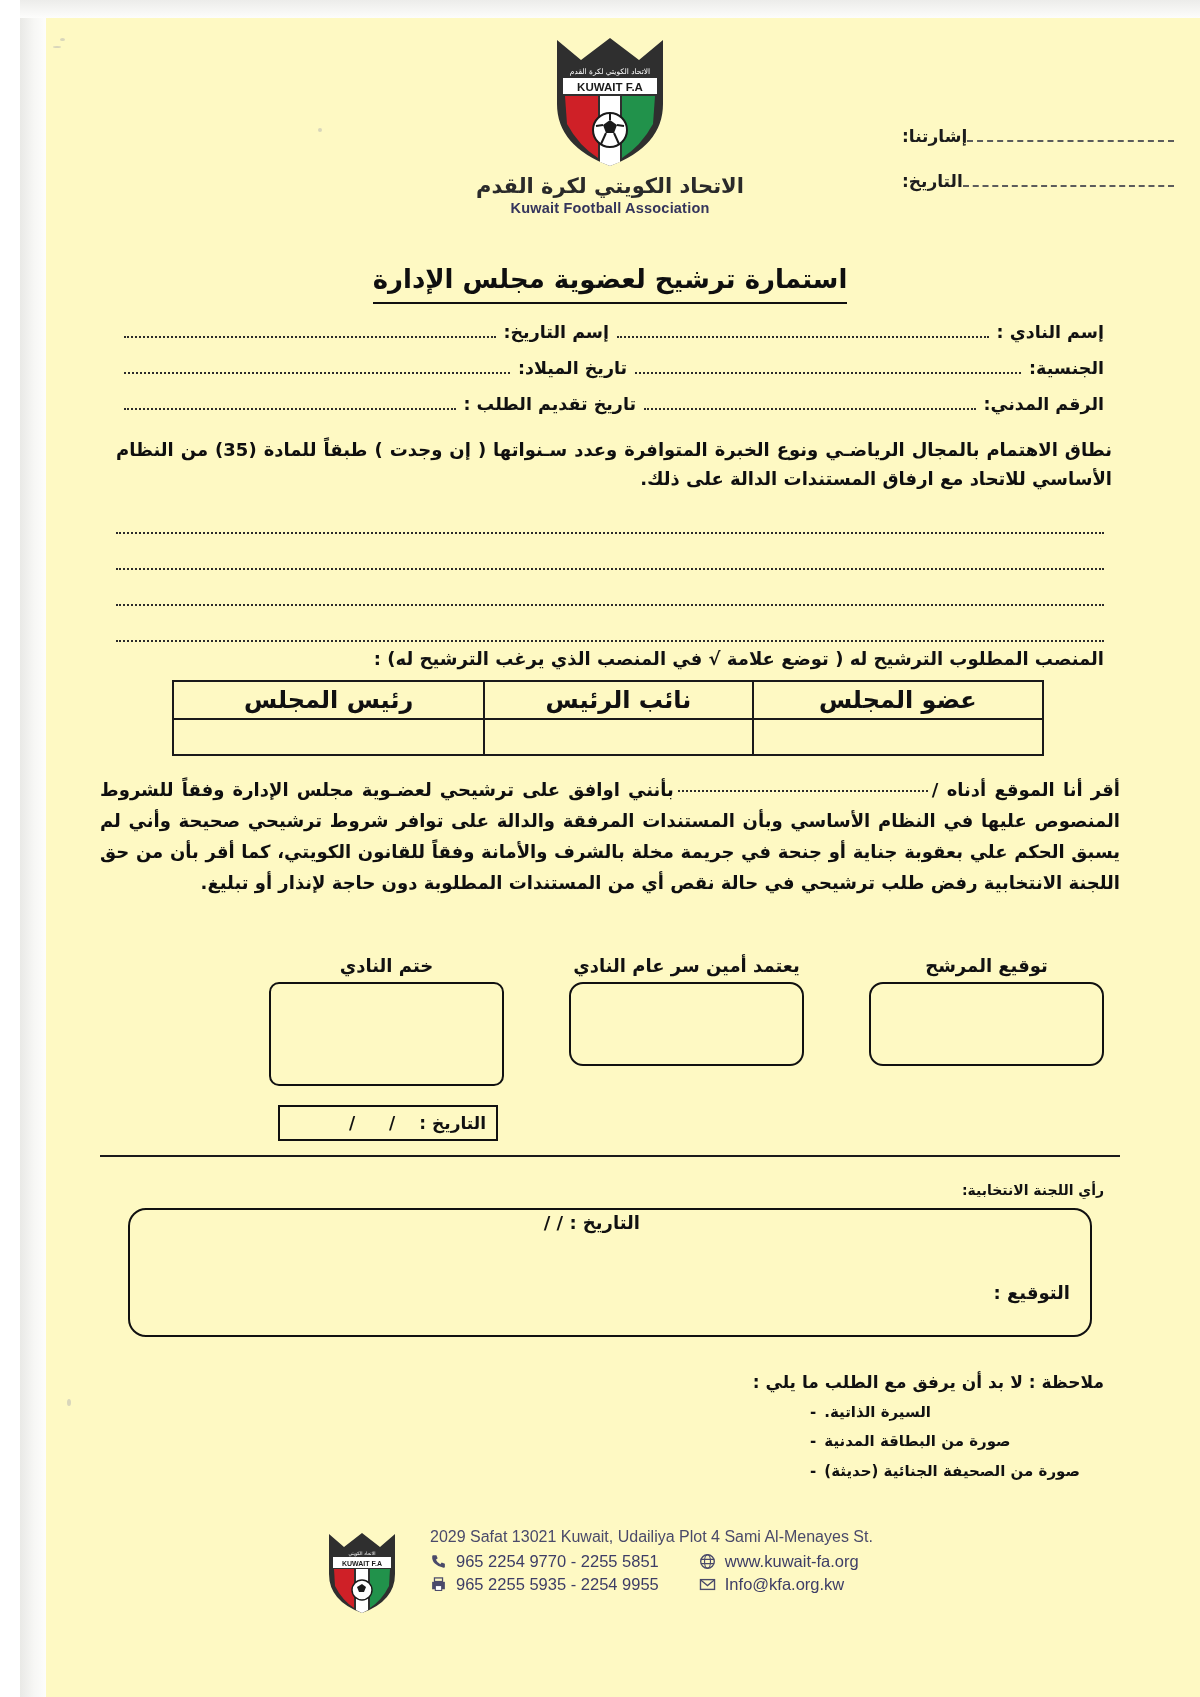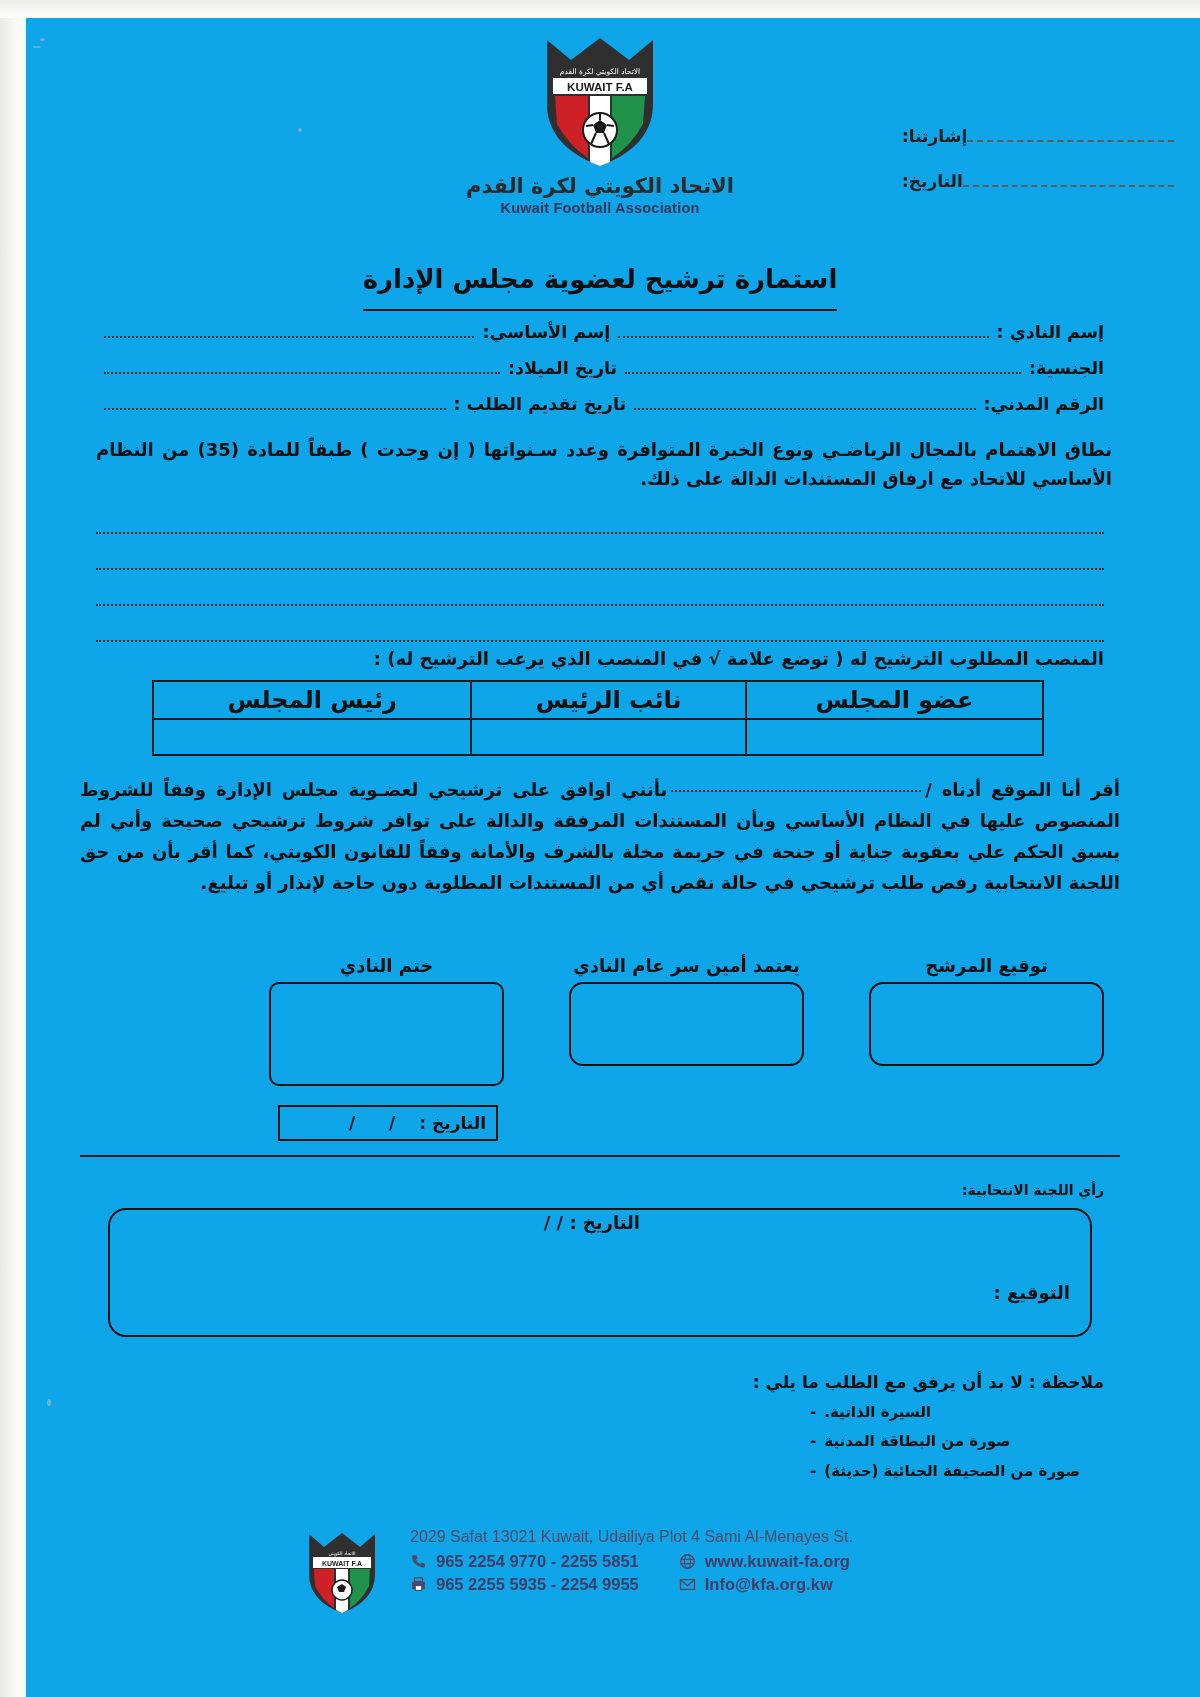--- a/index.html
+++ b/index.html
@@ -7,21 +7,22 @@
   body{
     width:1200px;height:1697px;
     background:#ffffff;
     font-family:"DejaVu Sans","Liberation Sans",sans-serif;
     color:#111;
     position:relative;
     overflow:hidden;
   }
   .page{
     position:absolute;inset:0;
-    background:#0ea5e9;
+    background:#fef9c3;
+    margin-left:20px;
   }
   
   .scan-edge-left{position:absolute;left:0;top:0;width:26px;height:100%;
     background:linear-gradient(90deg,#e9e9e6 0%,#f7f7f5 55%,#fdfdfc 100%);}
   .scan-edge-top{position:absolute;left:0;top:0;height:18px;width:100%;
     background:linear-gradient(180deg,#ececea 0%,#fdfdfc 100%);}
   .speck{position:absolute;background:#b9b9b4;border-radius:50%;opacity:.55;}
 
   
   .logo-wrap{position:absolute;left:50%;transform:translateX(-50%);top:34px;
@@ -35,21 +36,21 @@
   .ref-block{position:absolute;right:26px;top:126px;width:280px;text-align:center;}
   .ref-row{display:flex;align-items:baseline;justify-content:flex-start;
     flex-direction:row-reverse;margin-bottom:24px;}
   .ref-label{font-size:17px;font-weight:bold;color:#1d1d1d;white-space:nowrap;
     margin-right:0;margin-left:8px;}
   .ref-dash{flex:1;border-top:2px dashed #5c5c5c;margin-bottom:5px;min-width:130px;}
 
   
   .doc-title{position:absolute;left:0;right:0;top:264px;text-align:center;
     font-size:26px;font-weight:bold;color:#0f0f0f;letter-spacing:0;}
-  .doc-title span{border-bottom:2.5px solid #111;padding-bottom:15px;}
+  .doc-title span{border-bottom:2.5px solid #111;padding-bottom:8px;}
 
   
   .fields{position:absolute;right:96px;left:96px;top:322px;}
   .f-row{display:flex;flex-direction:row;align-items:baseline;
     margin-bottom:15px;font-size:17.5px;font-weight:bold;color:#111;}
   .f-label{white-space:nowrap;}
   .f-dots{flex:1;border-bottom:2.5px dotted #2b2b2b;margin:0 8px 5px 8px;height:1px;}
 
   
   .exp-para{position:absolute;right:88px;left:96px;top:435px;
@@ -103,21 +104,21 @@
   .note-item{display:flex;flex-direction:row;align-items:baseline;justify-content:flex-end;gap:8px;}
   .note-dash{color:#111;}
 
   
   .footer{position:absolute;left:0;right:0;top:1520px;height:120px;}
   .f-crest{position:absolute;left:305px;top:10px;width:74px;height:86px;}
   .f-text{position:absolute;left:410px;top:8px;direction:ltr;text-align:left;
     font-family:"Liberation Sans",sans-serif;color:#4a4a6a;}
   .f-addr{font-size:16px;color:#4a4a6a;margin-bottom:6px;white-space:nowrap;}
   .f-line{display:flex;flex-direction:row;align-items:center;gap:9px;font-size:16.5px;
-    font-weight:bold;color:#3d3d66;margin-bottom:4px;white-space:nowrap;}
+    font-weight:normal;color:#3d3d66;margin-bottom:4px;white-space:nowrap;}
   .f-line .gap{display:inline-block;width:22px;}
   .ficon{width:17px;height:17px;display:inline-block;flex:0 0 auto;}
 </style>
 </head>
 <body>
 
 <div class="page">
   <div class="scan-edge-left"></div>
   <div class="scan-edge-top"></div>
   <div class="speck" style="left:40px;top:38px;width:5px;height:3px;"></div>
@@ -154,21 +155,21 @@
   </div>
 
   <div class="doc-title">
     <span>استمارة ترشيح لعضوية مجلس الإدارة</span>
   </div>
 
   <div class="fields">
     <div class="f-row">
       <span class="f-label">إسم النادي :</span>
       <span class="f-dots"></span>
-      <span class="f-label">إسم الأساسي:</span>
+      <span class="f-label">إسم التاريخ:</span>
       <span class="f-dots"></span>
     </div>
     <div class="f-row">
       <span class="f-label">الجنسية:</span>
       <span class="f-dots"></span>
       <span class="f-label">تاريخ الميلاد:</span>
       <span class="f-dots"></span>
     </div>
     <div class="f-row">
       <span class="f-label">الرقم المدني:</span>

